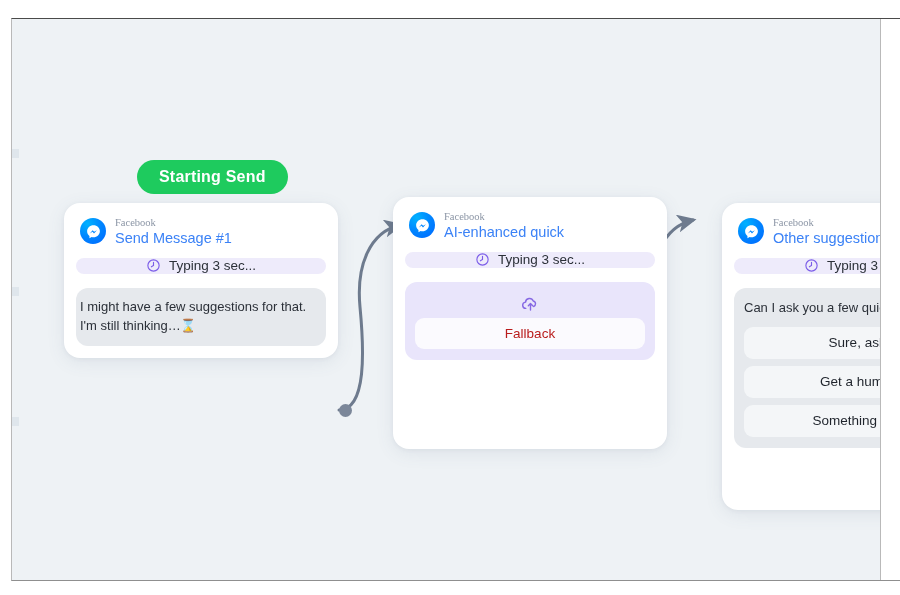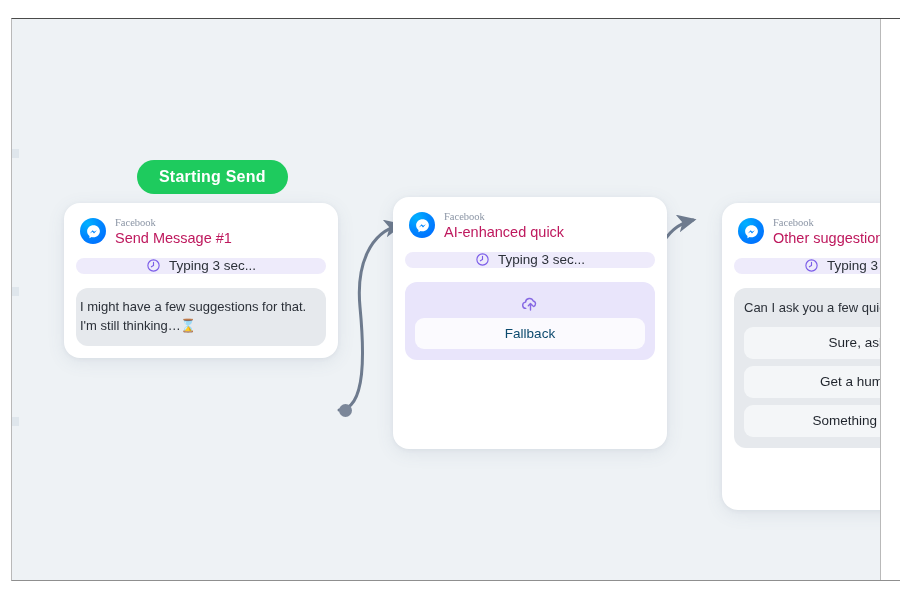--- a/index.html
+++ b/index.html
@@ -102,21 +102,21 @@
   .head-text { line-height: 1.12; min-width: 0; }
   .head-platform {
     font-size: 10.5px;
     color: #8b95a5;
     display: block;
     margin-bottom: 1px;
     font-family: Liberation Serif, serif;
   }
   .head-title {
     font-size: 14.5px;
-    color: #be185d;
+    color: #3b82f6;
     display: block;
     white-space: nowrap;
   }
 
   
   .typing-pill {
     background: #eeebfb;
     border-radius: 10px;
     height: 16px;
     display: flex;
@@ -169,21 +169,21 @@
     overflow: hidden;
   }
   .fallback-btn {
     background: #fbfafe;
     border-radius: 9px;
     height: 31px;
     display: flex;
     align-items: center;
     justify-content: center;
     font-size: 13.5px;
-    color: #0c4a6e;
+    color: #b91c1c;
   }
 
   
   .qr-wrap {
     background: #e6e9ed;
     border-radius: 12px;
     padding: 11px 10px 11px 10px;
   }
   .qr-text {
     font-size: 13px;

